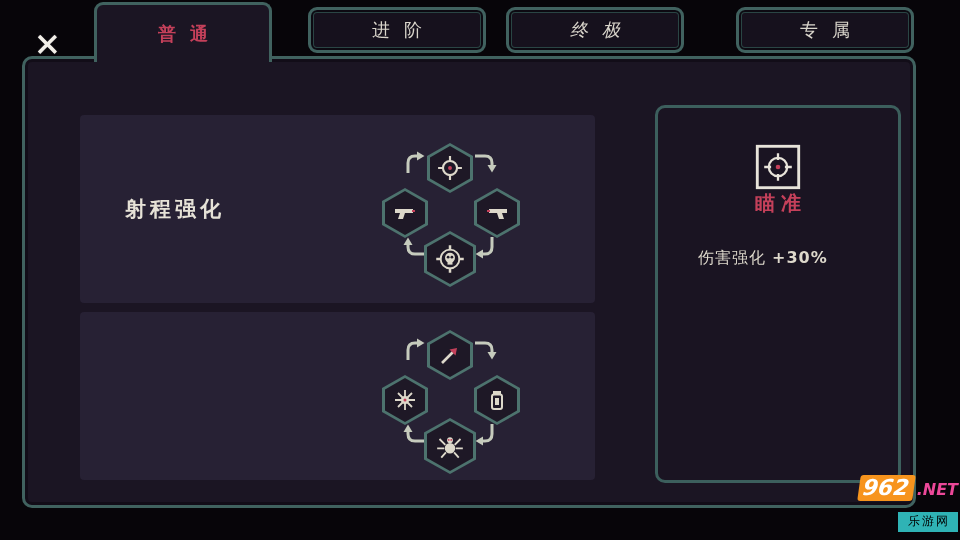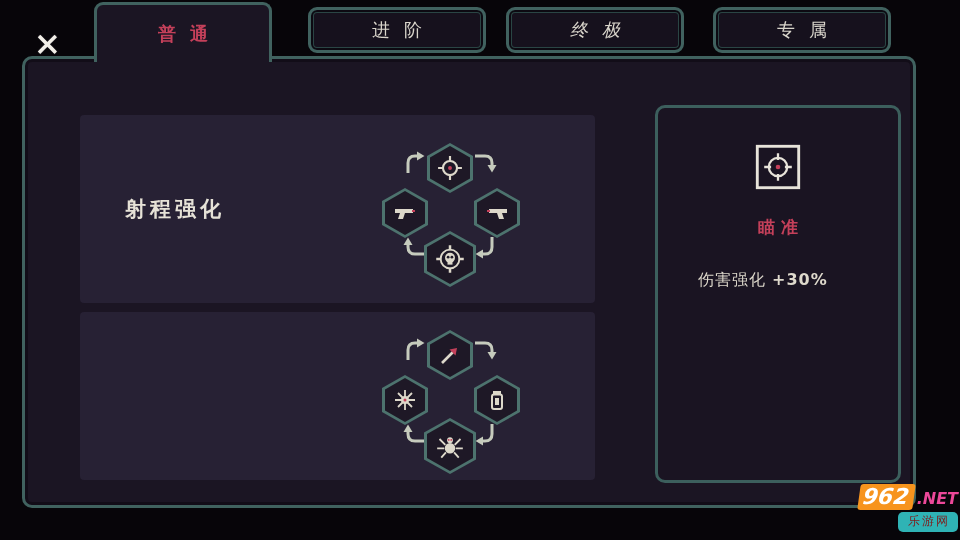--- a/index.html
+++ b/index.html
@@ -34,21 +34,21 @@
     color:#d9d5cb; font-size:18px; letter-spacing:14px; cursor:pointer;
   }
   .tab span { padding-left:14px; }
   .tab.active {
     top:2px; height:60px; z-index:3;
     background:#1b1523;
     border-bottom:none; border-radius:9px 9px 0 0;
     color:#c4405a; font-weight:bold;
     box-shadow:none;
   }
-  .tab1{left:94px;} .tab2{left:308px;} .tab3{left:506px;font-style:italic;} .tab4{left:713px;}
+  .tab1{left:94px;} .tab2{left:308px;} .tab3{left:506px;font-style:italic;} .tab4{left:736px;}
   
   .section {
     position:absolute; left:55px; width:515px;
     background:#272134; border-radius:4px;
   }
   .section.range { top:56px; height:188px; }
   .section.damage { top:253px; height:168px; }
   .section-title {
     position:absolute; left:45px; top:50%; transform:translateY(-50%);
     color:#e6e2d7; font-size:21px; letter-spacing:4px; font-weight:bold;
@@ -82,21 +82,21 @@
   .arrow.bl { left:26px; top:98px; transform:rotate(270deg); }
   
   .detail {
     position:absolute; left:630px; top:46px; width:246px; height:378px;
     border:3px solid #3c5f5d; border-radius:10px;
     background:#1a1422;
     display:flex; flex-direction:column; align-items:center;
   }
   .detail-icon { margin-top:36px; }
   .detail-title {
-    margin-top:26px; color:#c4405a; font-size:17px;
+    color:#c4405a; font-size:20px;
     letter-spacing:6px; font-weight:bold; padding-left:6px;
   }
   .stats { margin-top:26px; width:100%; padding:0 40px; }
   .stat-row {
     color:#ded9cc; font-size:16px; line-height:30px; letter-spacing:1px;
     white-space:nowrap;
   }
   .stat-value { margin-left:6px;font-weight:bold; }
   .stat-value.red { color:#c4405a; }
   
@@ -105,22 +105,22 @@
     display:flex; flex-direction:column; align-items:flex-end;
   }
   .wm-row { display:flex; align-items:baseline; }
   .wm-num {
     background:#f7941d; color:#ffffff; font-style:italic; font-weight:bold;
     font-size:22px; padding:0 5px 1px 4px; transform:skewX(-8deg);
     border-radius:3px; display:inline-block;
   }
   .wm-net { color:#ec4899; font-weight:bold; font-style:italic; font-size:16px; margin-left:3px; }
   .wm-site {
-    background:#2fb3b5; color:#7f1d1d; font-size:12px; letter-spacing:2px;
-    padding:1px 8px 2px 10px; border-radius:5px; margin-top:2px;
+    background:#2fb3b5; color:#000000; font-size:12px; letter-spacing:2px;
+    padding:1px 8px 2px 10px; border-radius:0; margin-top:11px;
   }
 </style>
 </head>
 <body>
 
 <div class="close-btn">✕</div>
 
 <div class="tab tab1 active">
     <span>普通</span>
   </div>

